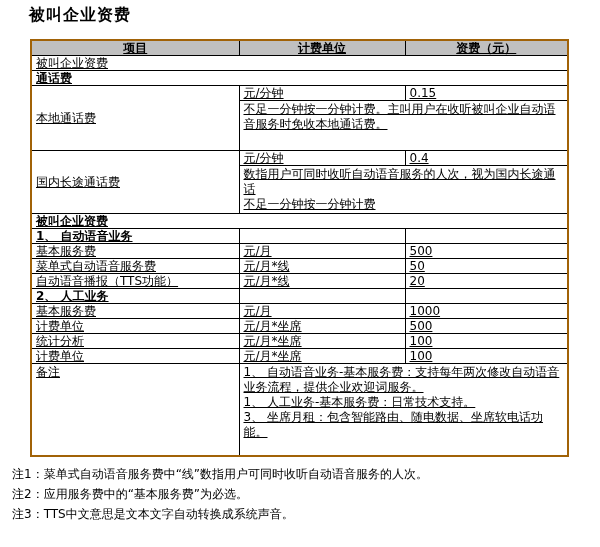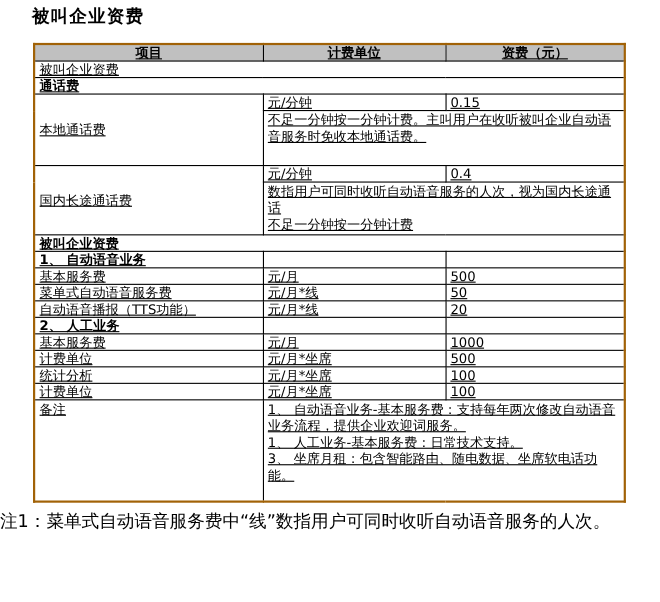--- a/index.html
+++ b/index.html
@@ -43,22 +43,22 @@
   td.top { vertical-align: top; padding-top: 1px; }
   tr.row-note td {
     vertical-align: top; padding-top: 1px;
     line-height: 15px;
   }
   tr.row-note-local td { height: 50px; }
   tr.row-note-ld td { height: 48px; }
   tr.row-remarks td { height: 92px; vertical-align: top; padding-top: 1px; line-height: 15px; margin-top: 21px; }
   .link { text-decoration: underline; }
   .notes {
-    position: absolute; left: 0px; top: 464px;
-    font-size: 16px; line-height: 20px;
+    position: absolute; left: 12px; top: 464px;
+    font-size: 12px; line-height: 20px;
     white-space: nowrap;
   }
 </style>
 </head>
 <body>
 
 <div class="page">
 
   <div class="doc-title">被叫企业资费</div>
 
@@ -159,15 +159,17 @@
           <div>1、 自动语音业务-基本服务费：支持每年两次修改自动语音业务流程，提供企业欢迎词服务。</div>
           <div>1、 人工业务-基本服务费：日常技术支持。</div>
           <div>3、 坐席月租：包含智能路由、随电数据、坐席软电话功能。</div>
         </td>
       </tr>
     </tbody>
   </table>
 
   <div class="notes">
     <div>注1：菜单式自动语音服务费中“线”数指用户可同时收听自动语音服务的人次。</div>
+    <div>注2：应用服务费中的“基本服务费”为必选。</div>
+    <div>注3：TTS中文意思是文本文字自动转换成系统声音。</div>
   </div>
 
 </div>
 
 </body></html>

